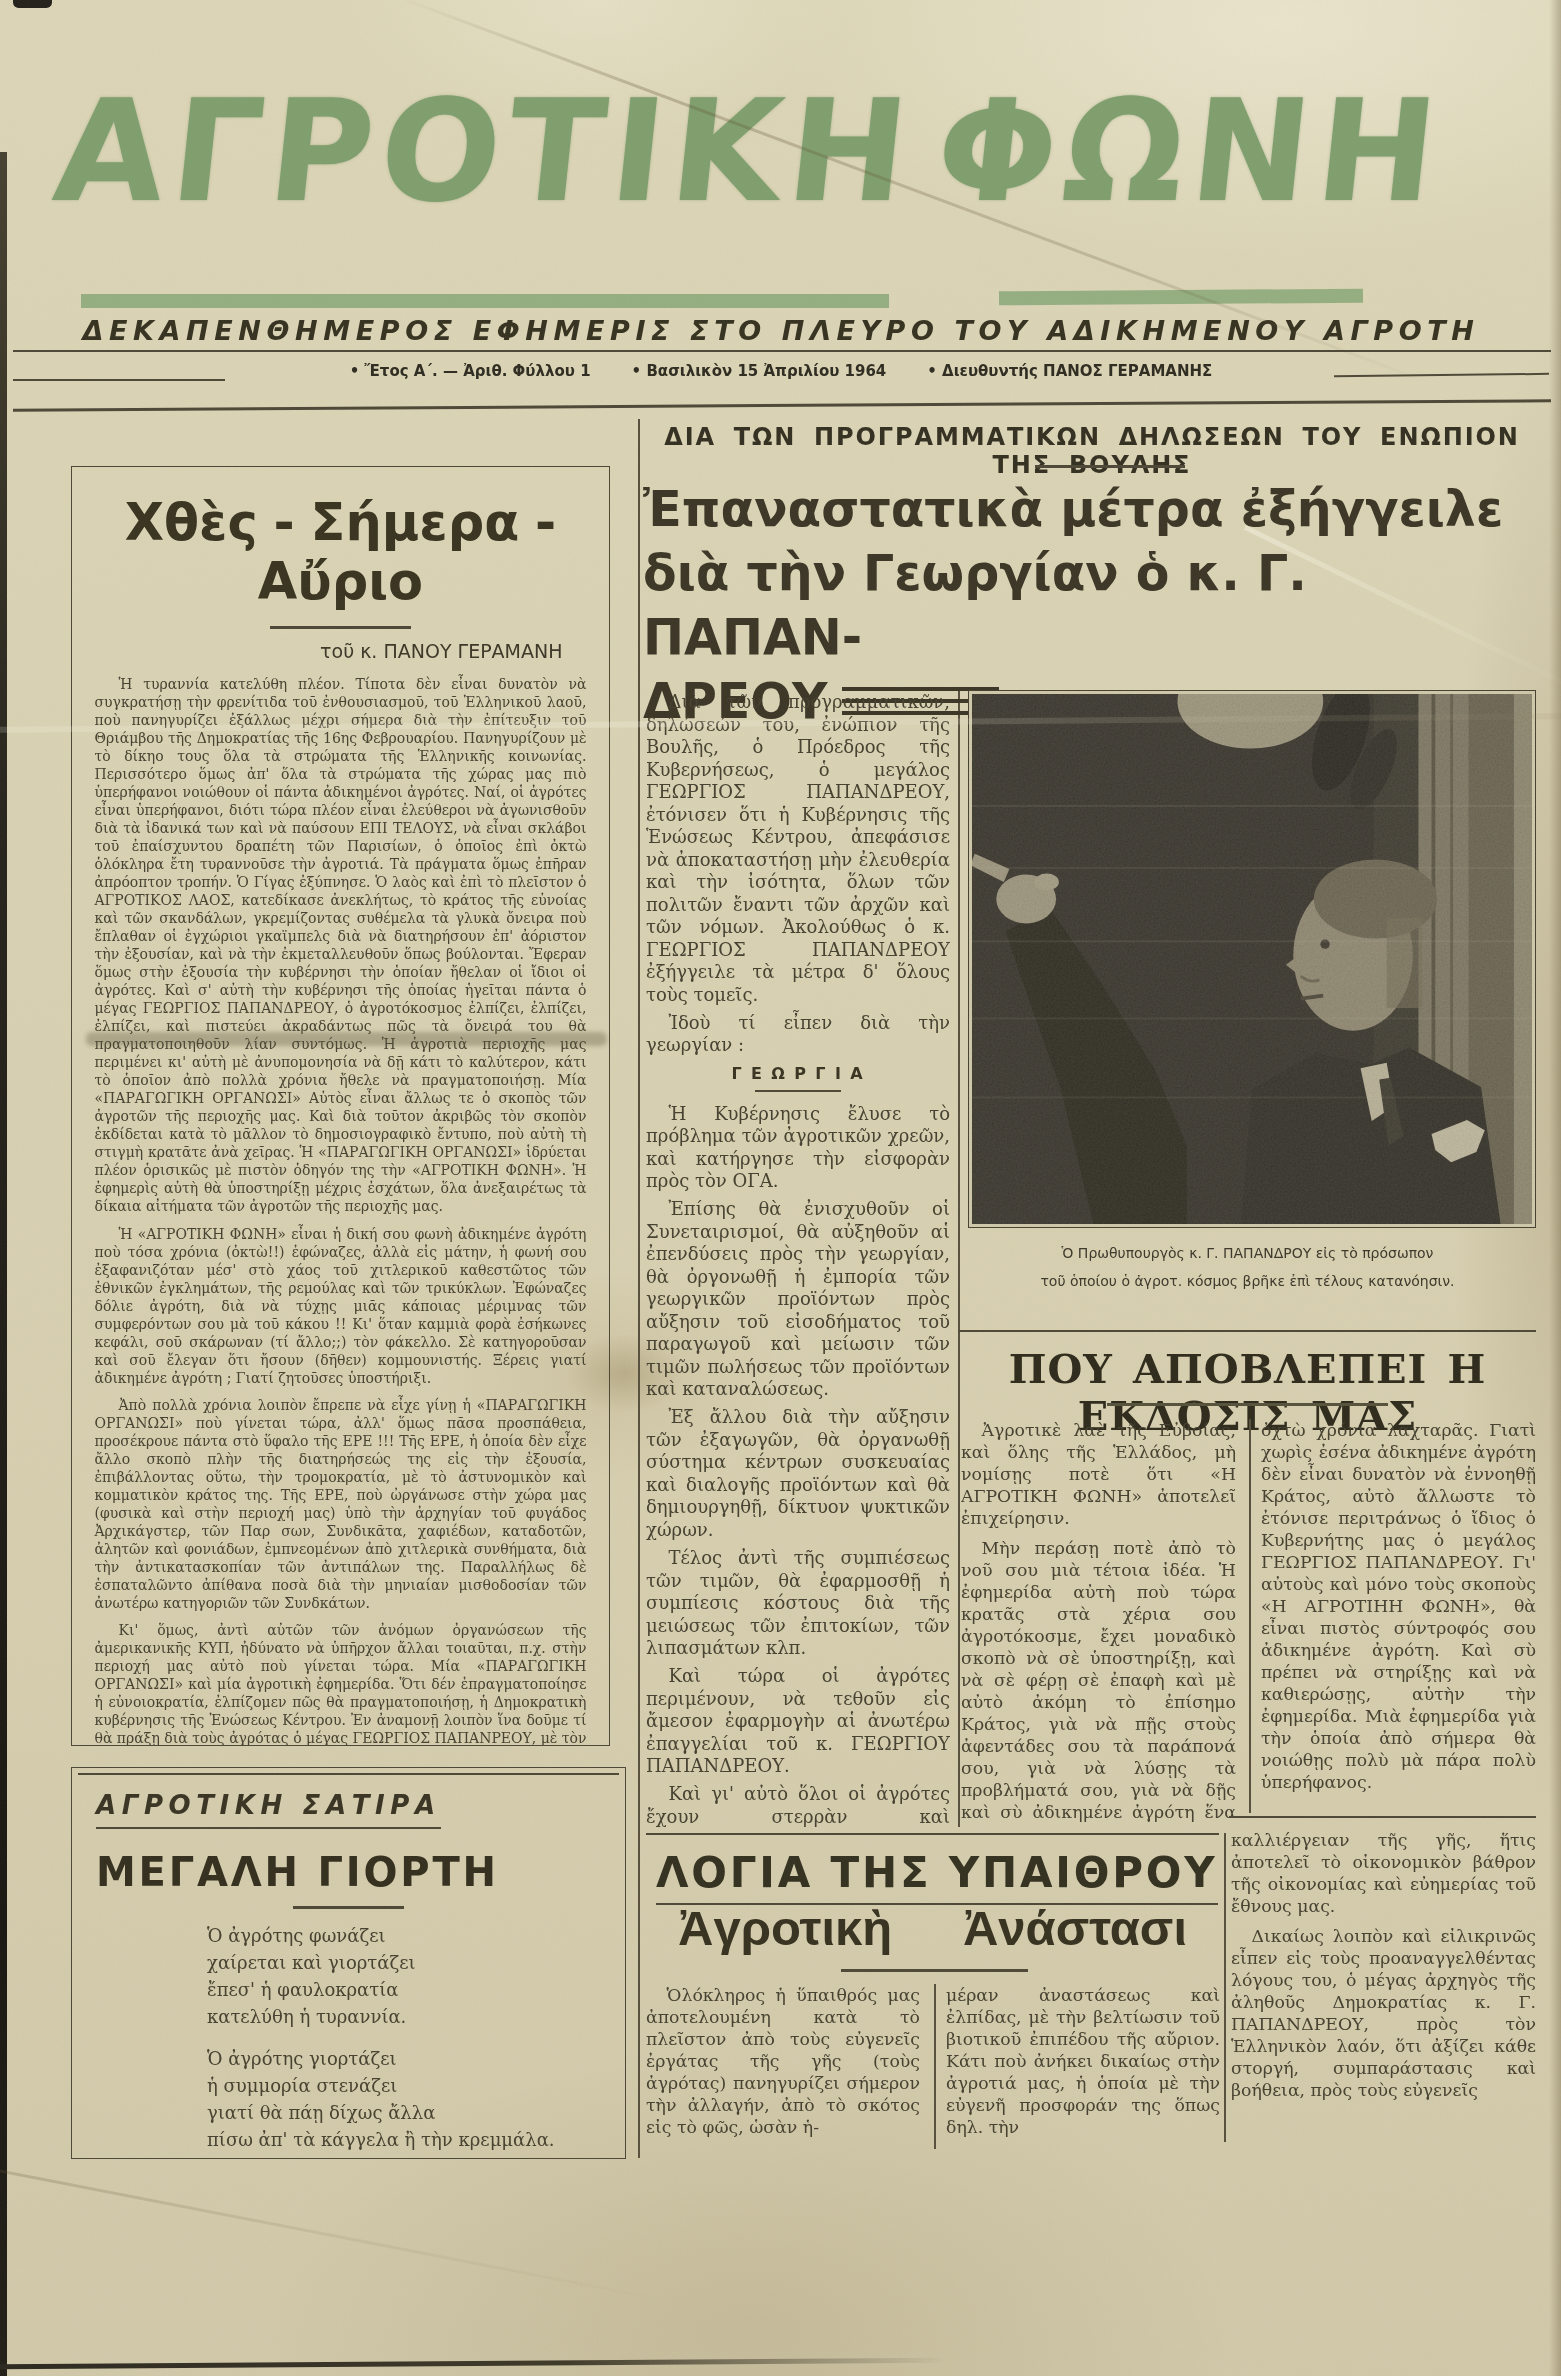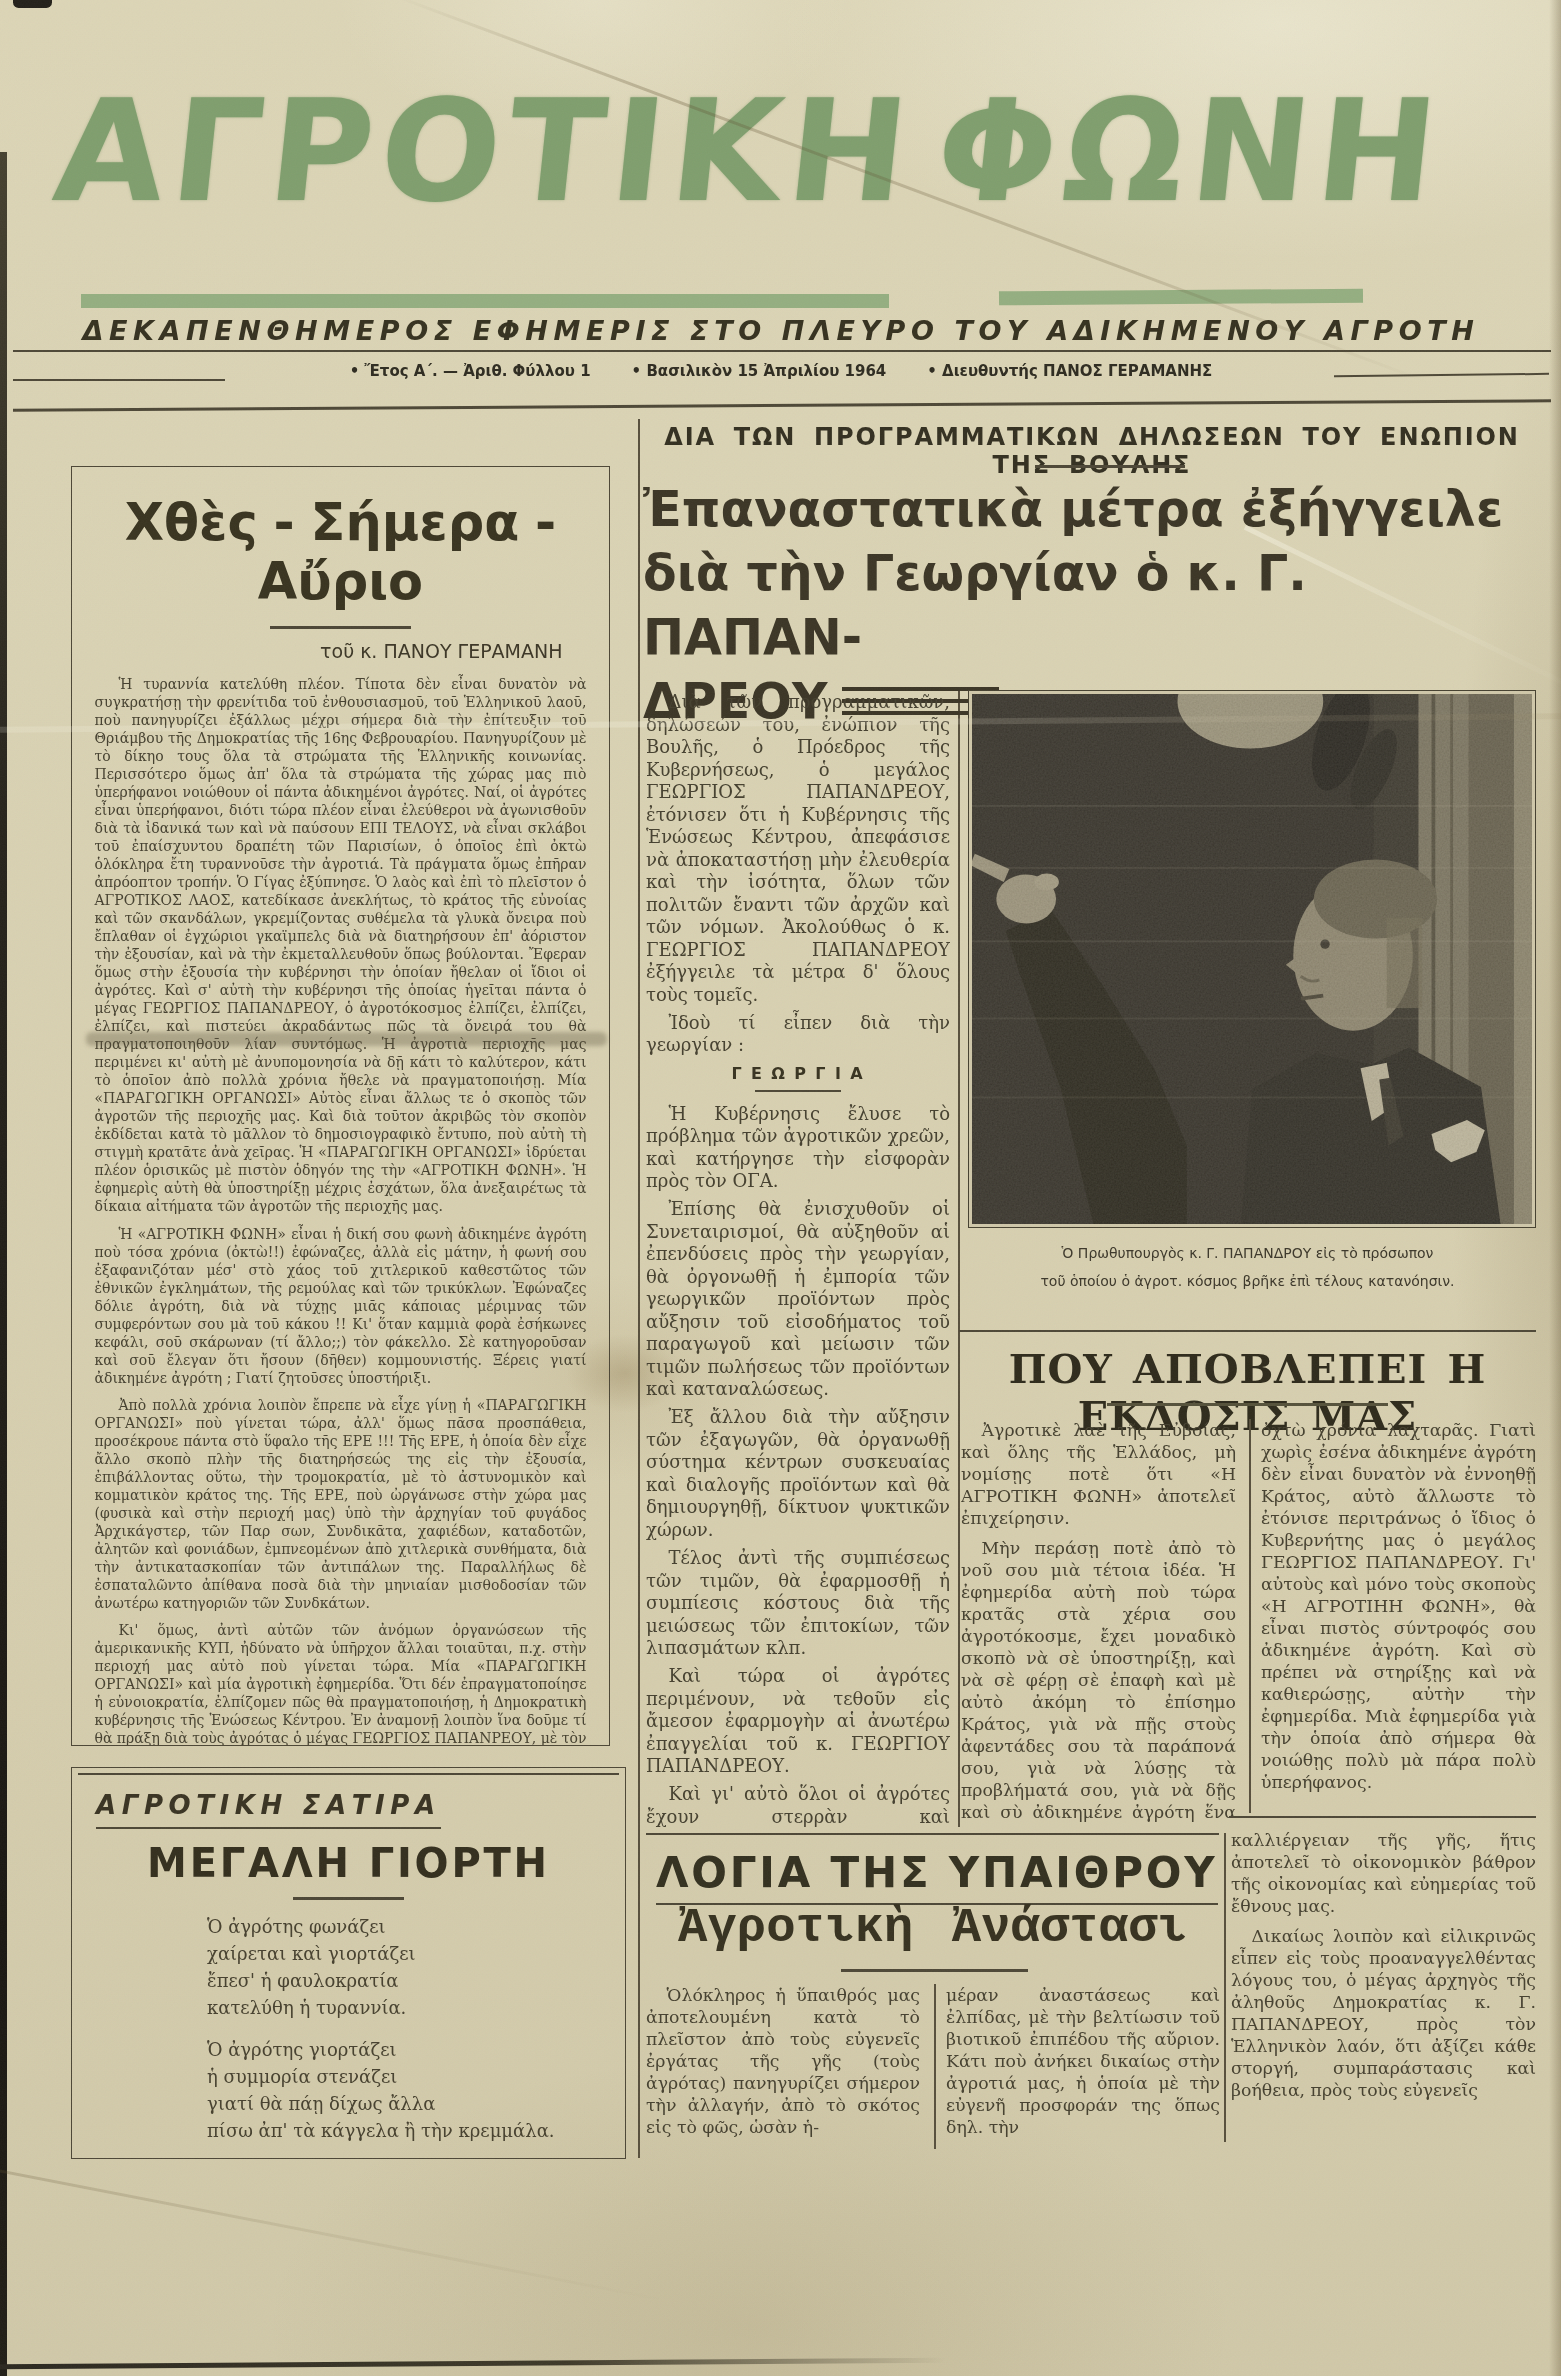--- a/index.html
+++ b/index.html
@@ -54,21 +54,21 @@
     font-size:51px;color:#38331f;word-spacing:-1.9px;}
   .h1-rule{width:141px;height:2.8px;background:#4c4635;margin:15px auto 11.2px;}
   .byline{text-align:right;padding-right:24px;font-family:"DejaVu Sans",sans-serif;font-size:19px;color:#3c3626;margin-bottom:13px;}
   .left-box p{margin:0 0 9.4px;font-size:14px;line-height:18px;text-align:justify;text-indent:24px;color:#45402f;}
   
   .satire-box{position:absolute;left:71px;top:1767px;width:555px;height:392px;border:1.9px solid #4c4635;
     padding:13px 24px 0;box-sizing:border-box;overflow:hidden;}
   .satire-box::before{content:"";position:absolute;left:5.6px;right:5.6px;top:4.7px;height:1.9px;background:#4c4635;}
   .satire-kicker{display:inline-block;margin-top:9.4px;font-family:"DejaVu Sans",sans-serif;font-weight:bold;font-style:italic;
     font-size:26px;letter-spacing:5.6px;color:#393322;border-bottom:2.8px solid #4c4635;padding-bottom:6.6px;}
-  .satire-title{text-align:center;font-family:"DejaVu Sans",sans-serif;font-weight:bold;font-size:40px;letter-spacing:2.8px;color:#332e1d;margin-top:11px;}
+  .satire-title{font-family:"DejaVu Sans",sans-serif;font-weight:bold;font-size:40px;letter-spacing:2.8px;color:#332e1d;margin-top:20px;}
   .satire-rule{width:111px;height:2.8px;background:#4c4635;margin:11.2px auto 13px;}
   .stanza{margin-left:111px;font-size:18px;line-height:27px;color:#46402e;}
   .stanza+.stanza{margin-top:15px;}
   
   .main-kicker{position:absolute;left:646px;top:423px;width:892px;text-align:center;
     font-family:"DejaVu Sans",sans-serif;font-weight:bold;font-size:24px;letter-spacing:1.9px;word-spacing:7.5px;color:#332f20;}
   .kicker-rule{position:absolute;left:1035px;top:465px;width:150px;height:2.8px;background:#4d4736;}
   .main-headline{position:absolute;left:643px;top:478px;width:899px;font-family:"DejaVu Sans",sans-serif;
     font-weight:bold;font-size:49px;line-height:64px;color:#3b3525;}
   .deco-lines{display:inline-block;width:157px;height:36px;margin-left:15px;vertical-align:middle;
@@ -88,21 +88,21 @@
     font-family:"DejaVu Serif",serif;font-weight:bold;font-size:40px;letter-spacing:0.9px;word-spacing:5.6px;color:#2e2a1b;}
   .ekd-rule{position:absolute;left:1107px;top:1403px;width:281px;height:2.8px;background:#55513a;}
   .news-col{position:absolute;overflow:hidden;}
   .news-col p{margin:0 0 7.5px;font-size:17.3px;line-height:22px;text-align:justify;color:#45402f;}
   .news-col p.ind{text-indent:20.6px;}
   
   .logia-rule{left:646px;top:1833px;width:573px;}
   .logia-kicker{position:absolute;left:656px;top:1848px;font-family:"DejaVu Sans",sans-serif;font-weight:bold;
     font-size:42px;letter-spacing:2.8px;color:#33301f;border-bottom:2.8px solid #4d4736;padding-bottom:5.6px;}
   .logia-headline{position:absolute;left:646px;top:1900px;width:573px;display:flex;justify-content:space-between;
-    padding:0 32px;box-sizing:border-box;font-family:Liberation Mono, monospace;font-weight:bold;font-size:49px;color:#36311f;}
+    padding:0 32px;box-sizing:border-box;font-family:Liberation Sans, sans-serif;font-weight:bold;font-size:49px;color:#36311f;}
   .logia-underline{position:absolute;left:841px;top:1969px;width:187px;height:2.8px;background:#4d4736;}
   .tail-rule{left:1229px;top:1816px;width:307px;}
 </style>
 </head>
 <body>
 
 <div class="page">
 
   <header>
     <div class="mast-title">

